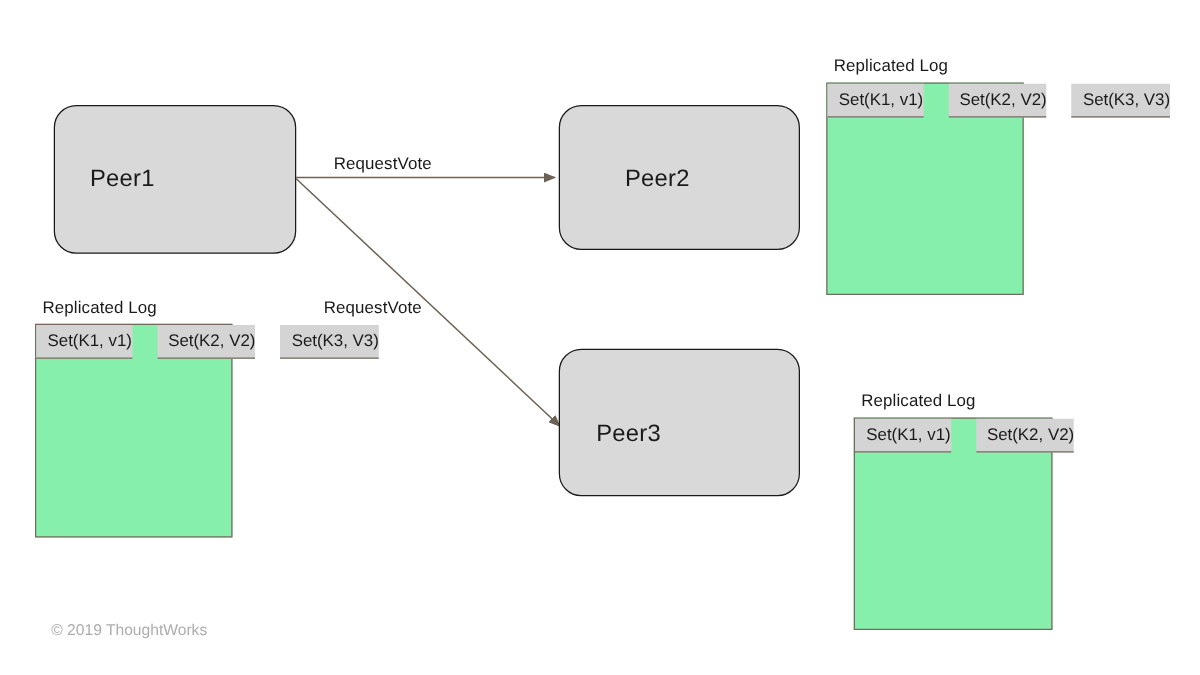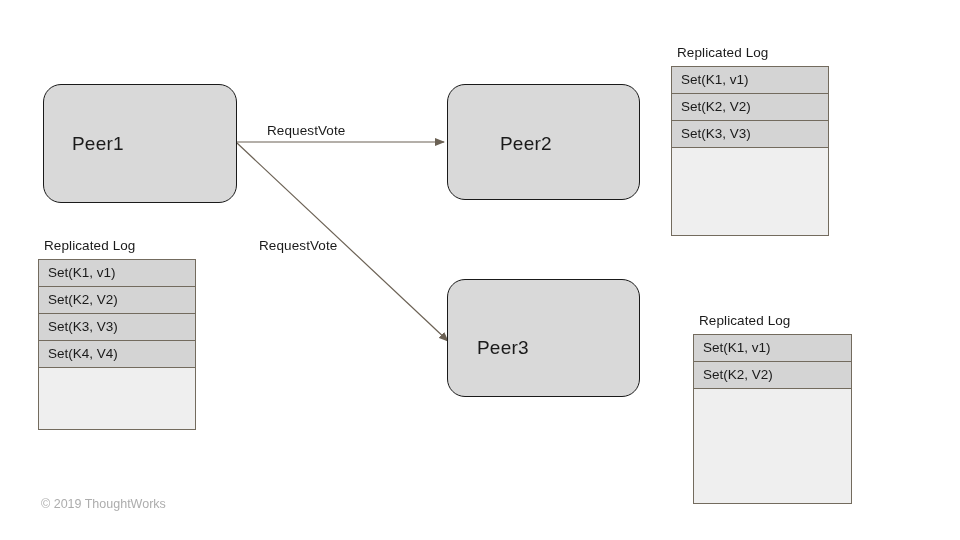--- a/index.html
+++ b/index.html
@@ -38,35 +38,35 @@
   #peer1-node { left: 43px;  top: 84px;  width: 194px; height: 119px; }
   #peer2-node { left: 447px; top: 84px;  width: 193px; height: 116px; }
   #peer3-node { left: 447px; top: 279px; width: 193px; height: 118px; }
   #peer1-label { left: 72px;  top: 133px; }
   #peer2-label { left: 500px; top: 133px; }
   #peer3-label { left: 477px; top: 337px; }
 
   
   .log-widget {
     position: absolute;
-    margin-left: 10px;
   }
   .log-title {
     font-size: 13.5px;
     color: #1a1a1a;
     margin: 0 0 6px 6px;
     white-space: nowrap;
     letter-spacing: 0.1px;
   }
   .log-box {
     box-sizing: border-box;
     border: 1.3px solid #736b5e;
     background: #86efac;
     display: flex;
-    flex-direction: column;
+    flex-direction: row;
+    gap: 20px;
   }
   .log-entry {
     box-sizing: border-box;
     background: #d4d4d4;
     border-bottom: 1.3px solid #736b5e;
     height: 27px;
     line-height: 26px;
     padding-left: 9px;
     font-size: 13.5px;
     color: #1a1a1a;
@@ -140,21 +140,20 @@
 
   <div class="peer-node" id="peer3-node"></div>
   <span class="peer-label" id="peer3-label">Peer3</span>
 
   <div class="log-widget" id="log-peer1">
     <div class="log-title">Replicated Log</div>
     <div class="log-box">
       <div class="log-entry">Set(K1, v1)</div>
       <div class="log-entry">Set(K2, V2)</div>
       <div class="log-entry">Set(K3, V3)</div>
-      <div class="log-entry">Set(K4, V4)</div>
       <div class="log-filler"></div>
     </div>
   </div>
 
   <div class="log-widget" id="log-peer2">
     <div class="log-title">Replicated Log</div>
     <div class="log-box">
       <div class="log-entry">Set(K1, v1)</div>
       <div class="log-entry">Set(K2, V2)</div>
       <div class="log-entry">Set(K3, V3)</div>

